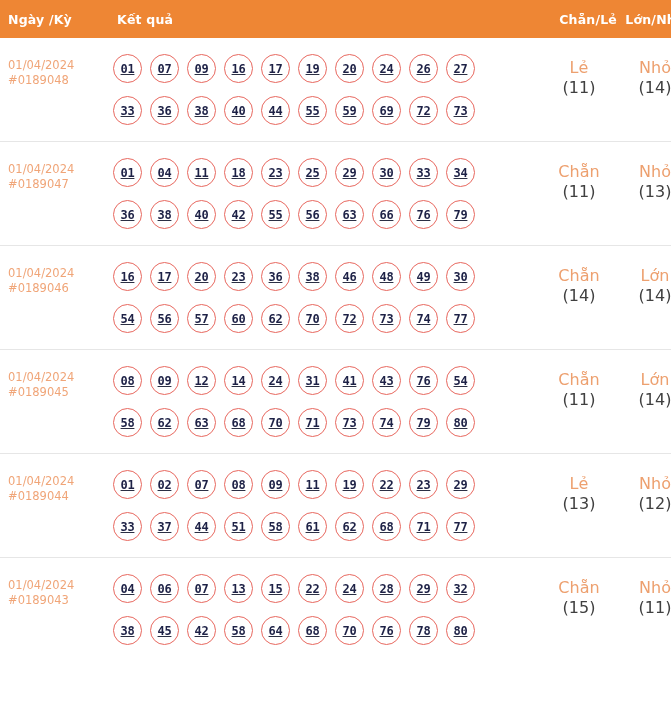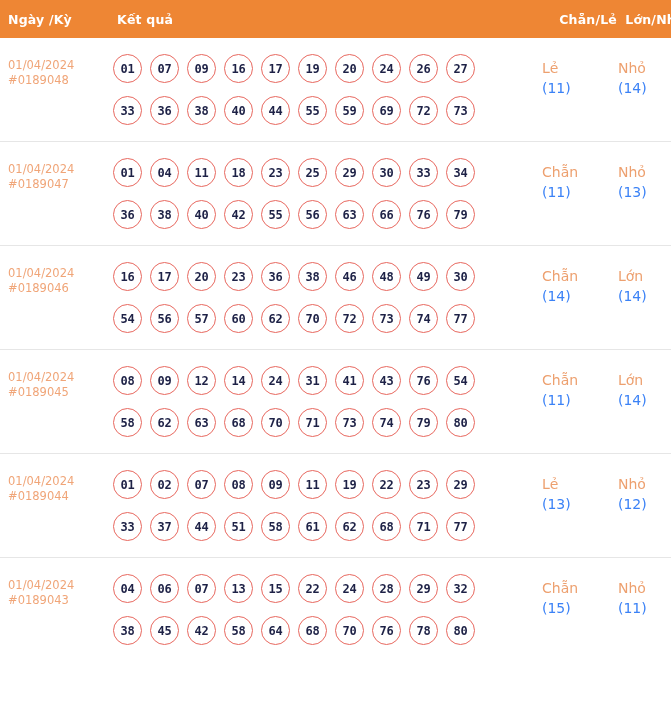--- a/index.html
+++ b/index.html
@@ -55,49 +55,50 @@
     font-size: 11.5px;
     line-height: 15px;
     color: #f0a578;
     white-space: nowrap;
   }
   .draw-date, .draw-id { display: block; }
 
   .cell-results { padding-left: 10px; }
 
   .ball-rows { display: flex; flex-direction: column; gap: 13px; }
-  .ball-row  { display: flex; gap: 8px; }
+  .ball-row  { display: flex; gap: 8px; text-decoration: underline; }
 
   .ball {
     width: 29px;
     height: 29px;
     flex: 0 0 29px;
     border: 1.2px solid #e8685f;
     border-radius: 50%;
     box-sizing: border-box;
     display: flex;
     align-items: center;
     justify-content: center;
     font-family: "DejaVu Sans Mono", "Liberation Mono", monospace;
     font-size: 12px;
     font-weight: bold;
     color: #1d2146;
     background: #ffffff;
     letter-spacing: -0.3px;
   }
 
   .cell-parity, .cell-size {
+    text-align: center;
     padding-top: 20px !important;
-    font-size: 14px;
+    font-size: 16px;
     line-height: 20px;
     color: #eda06f;
     white-space: nowrap;
   }
   .tag-label { display: block; color: #eda06f; }
-  .tag-count { display: block; color: #3b82f6; }
+  .tag-count { display: block; color: #404040; }
 </style>
 </head>
 <body>
 
 <table class="results-table">
   <thead>
     <tr class="table-head">
       <th class="col-date">Ngày /Kỳ</th>
       <th class="col-results">Kết quả</th>
       <th class="col-parity">Chẵn/Lẻ</th>

